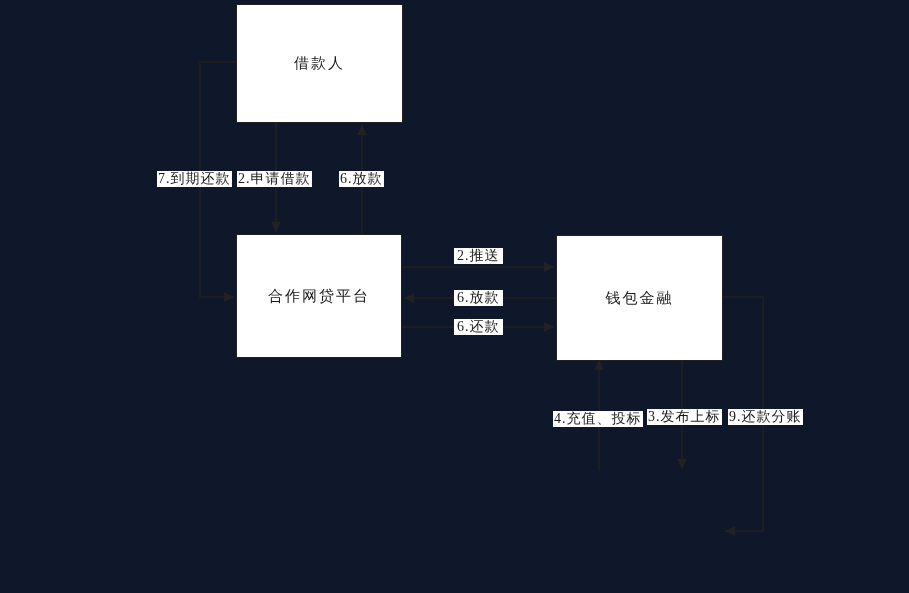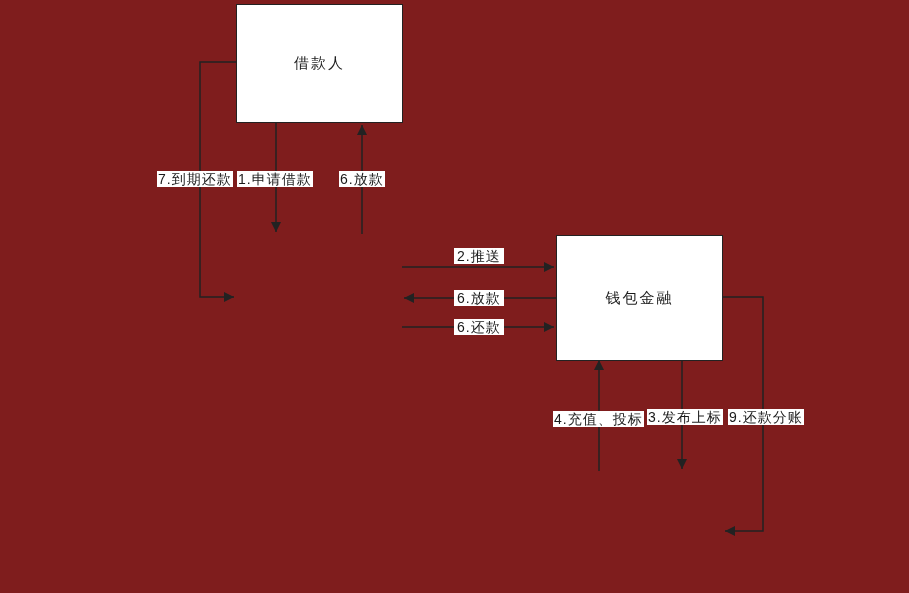--- a/index.html
+++ b/index.html
@@ -4,23 +4,23 @@
 <style>
   html, body {
     margin: 0;
     padding: 0;
     background: #ffffff;
   }
   .canvas {
     position: relative;
     width: 909px;
     height: 593px;
-    background: #7f1d1d;
+    background: #0f172a;
     overflow: hidden;
-    font-family: Liberation Sans, sans-serif;
+    font-family: Liberation Serif, serif;
     color: #1a1a1a;
   }
   .wires {
     position: absolute;
     left: 0;
     top: 0;
     z-index: 1;
   }
   .wires polyline {
     fill: none;
@@ -82,26 +82,29 @@
     <polyline points="556,298 404,298" marker-end="url(#arr)"></polyline>
     <polyline points="402,327 554,327" marker-end="url(#arr)"></polyline>
     <polyline points="599,471 599,360" marker-end="url(#arr)"></polyline>
     <polyline points="682,358 682,469" marker-end="url(#arr)"></polyline>
     <polyline points="723,297 763,297 763,531 725,531" marker-end="url(#arr)"></polyline>
   </svg>
 
   <div class="node node-borrower">
     <span>借款人</span>
   </div>
+  <div class="node node-platform">
+    <span>合作网贷平台</span>
+  </div>
   <div class="node node-wallet">
     <span>钱包金融</span>
   </div>
 
   <div class="elabel el-7">7.到期还款</div>
-  <div class="elabel el-1">1.申请借款</div>
+  <div class="elabel el-1">2.申请借款</div>
   <div class="elabel el-6">6.放款</div>
   <div class="elabel el-2">2.推送</div>
   <div class="elabel el-5">6.放款</div>
   <div class="elabel el-8">6.还款</div>
   <div class="elabel el-4">4.充值、投标</div>
   <div class="elabel el-3">3.发布上标</div>
   <div class="elabel el-9">9.还款分账</div>
 
 </div>
 

